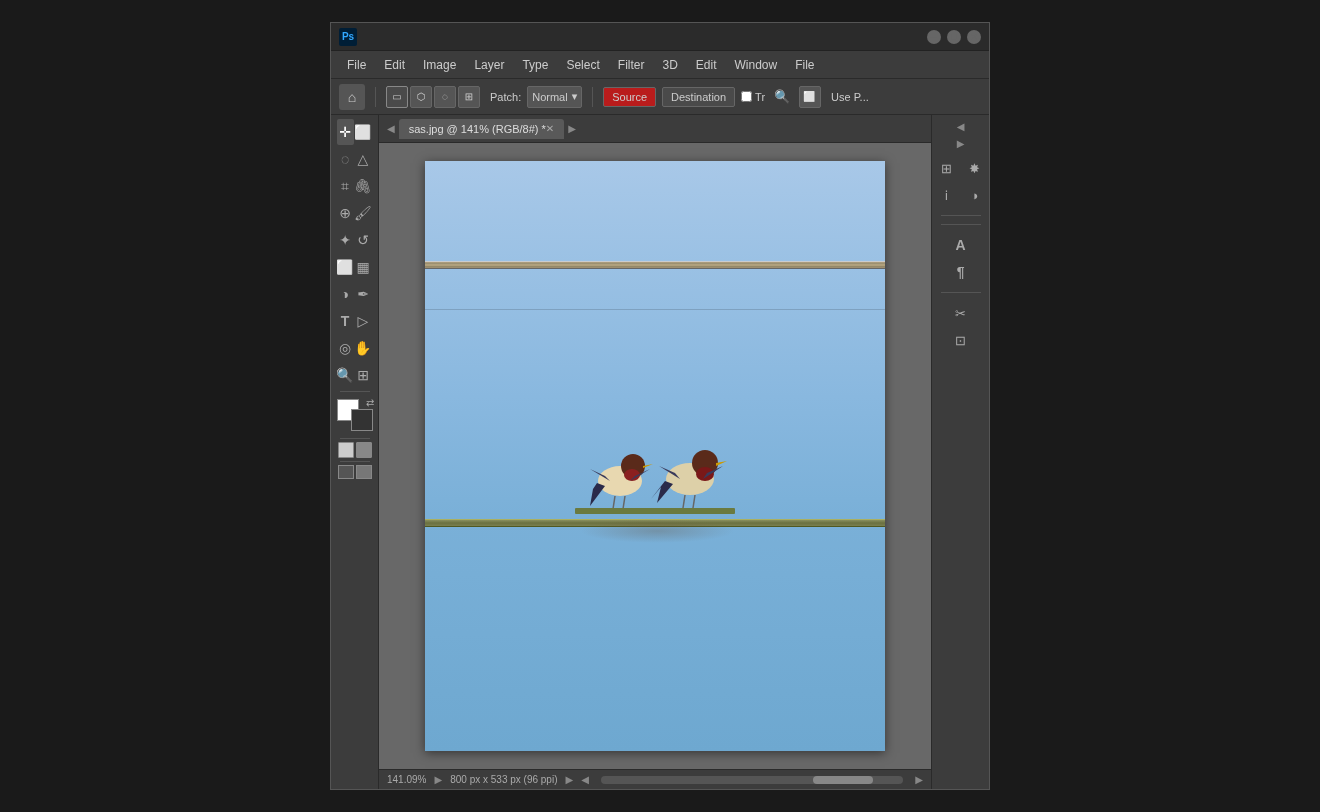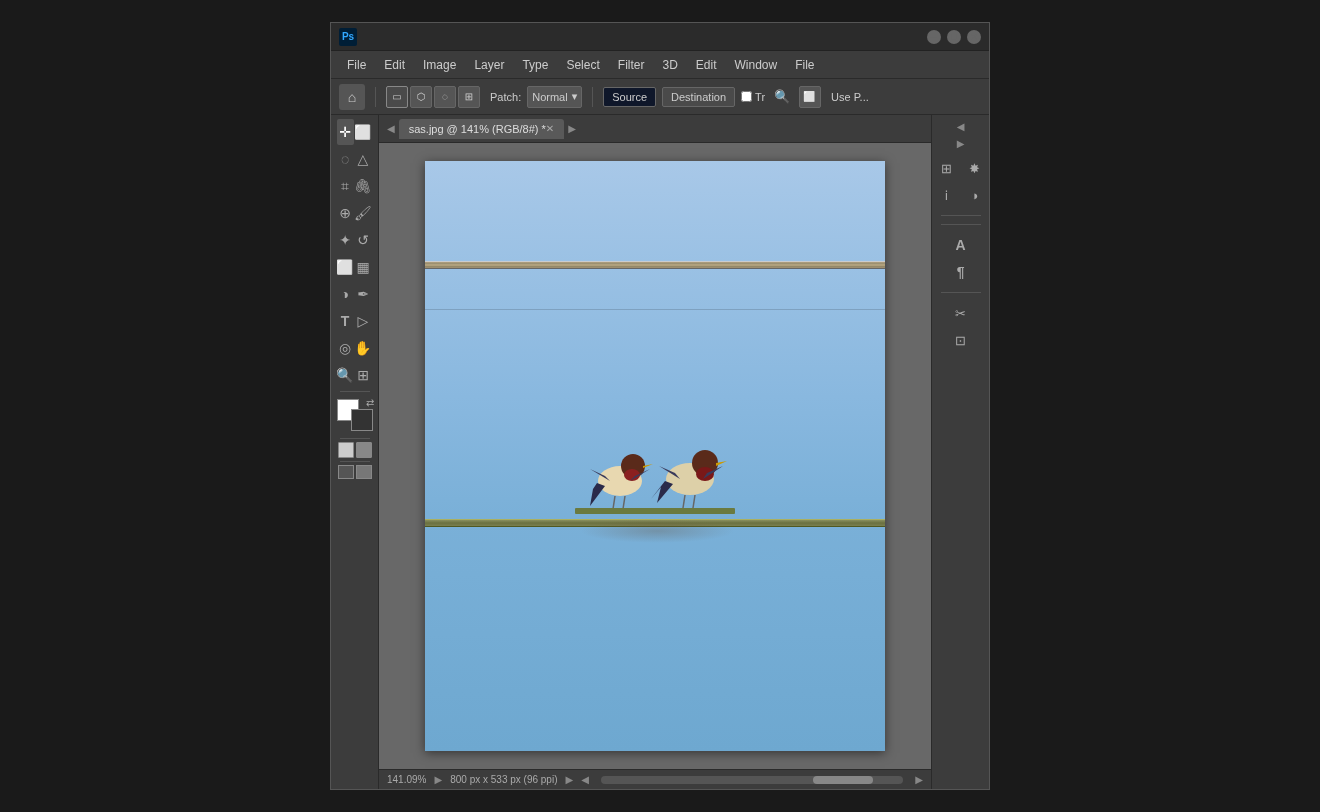--- a/index.html
+++ b/index.html
@@ -146,21 +146,21 @@
     }
     .opt-radio {
       padding: 3px 8px;
       background: #4a4a4a;
       border: 1px solid #666;
       border-radius: 2px;
       font-size: 11px;
       color: #ccc;
       cursor: pointer;
     }
-    .opt-radio.active { background: #0f172a; }
+    .opt-radio.active { background: #b91c1c; }
     .opt-check {
       display: flex;
       align-items: center;
       gap: 3px;
       font-size: 11px;
       color: #ccc;
     }
     .search-icon-btn {
       width: 22px;
       height: 22px;

